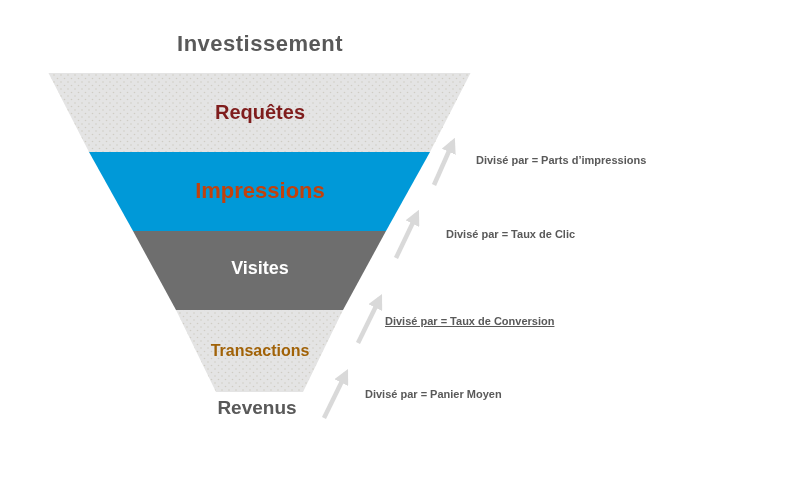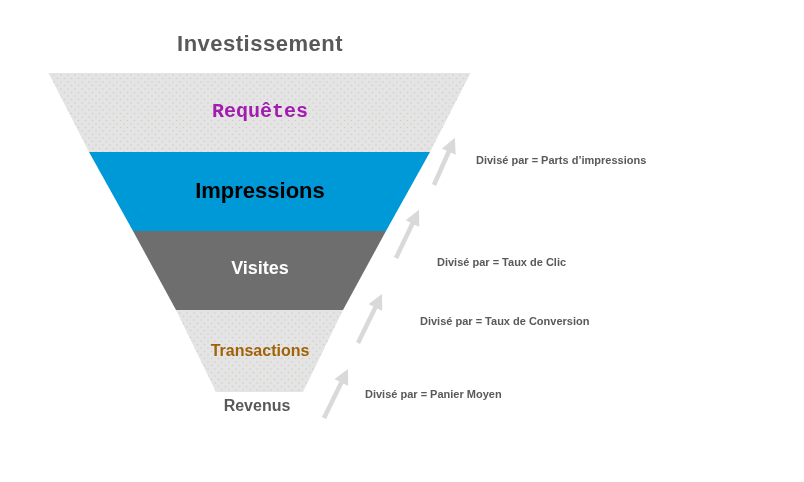--- a/index.html
+++ b/index.html
@@ -10,29 +10,29 @@
     position:relative;
     overflow:hidden;
   }
   .stage-canvas{position:absolute;left:0;top:0;}
   .txt{position:absolute;font-weight:bold;white-space:nowrap;line-height:1;}
   .diagram-title{
     left:60px;top:33px;width:400px;text-align:center;
     font-size:22px;color:#595959;letter-spacing:0.5px;
   }
   .stage-label{left:60px;width:400px;text-align:center;}
-  .stage-label-0{top:102px;font-size:20px;color:#a21caf;font-family:Liberation Mono, monospace;}
-  .stage-label-1{top:180px;font-size:22px;color:#000000;}
+  .stage-label-0{top:102px;font-size:20px;color:#7f1d1d;}
+  .stage-label-1{top:180px;font-size:22px;color:#c2410c;}
   .stage-label-2{top:259px;font-size:18px;color:#ffffff;}
   .stage-label-3{top:343px;font-size:16px;color:#a16207;}
-  .base-label{left:57px;top:398px;width:400px;text-align:center;font-size:16px;color:#595959;}
+  .base-label{left:57px;top:398px;width:400px;text-align:center;font-size:19px;color:#595959;}
   .annotation{font-size:11px;color:#595959;}
   .annotation-0{left:476px;top:155px;}
-  .annotation-1{left:437px;top:229px;margin-top:28px;}
-  .annotation-2{left:420px;top:316px;}
+  .annotation-1{left:446px;top:229px;}
+  .annotation-2{left:385px;top:316px;text-decoration:underline;}
   .annotation-3{left:365px;top:389px;}
 </style>
 </head>
 <body>
 
 <svg class="stage-canvas" width="804" height="482" viewBox="0 0 804 482">
   <defs>
     <pattern id="dots" width="7" height="7" patternUnits="userSpaceOnUse">
       <circle cx="1.5" cy="1.5" r="0.8" fill="#cfccc4"></circle>
       <circle cx="5" cy="5" r="0.8" fill="#cfccc4"></circle>

